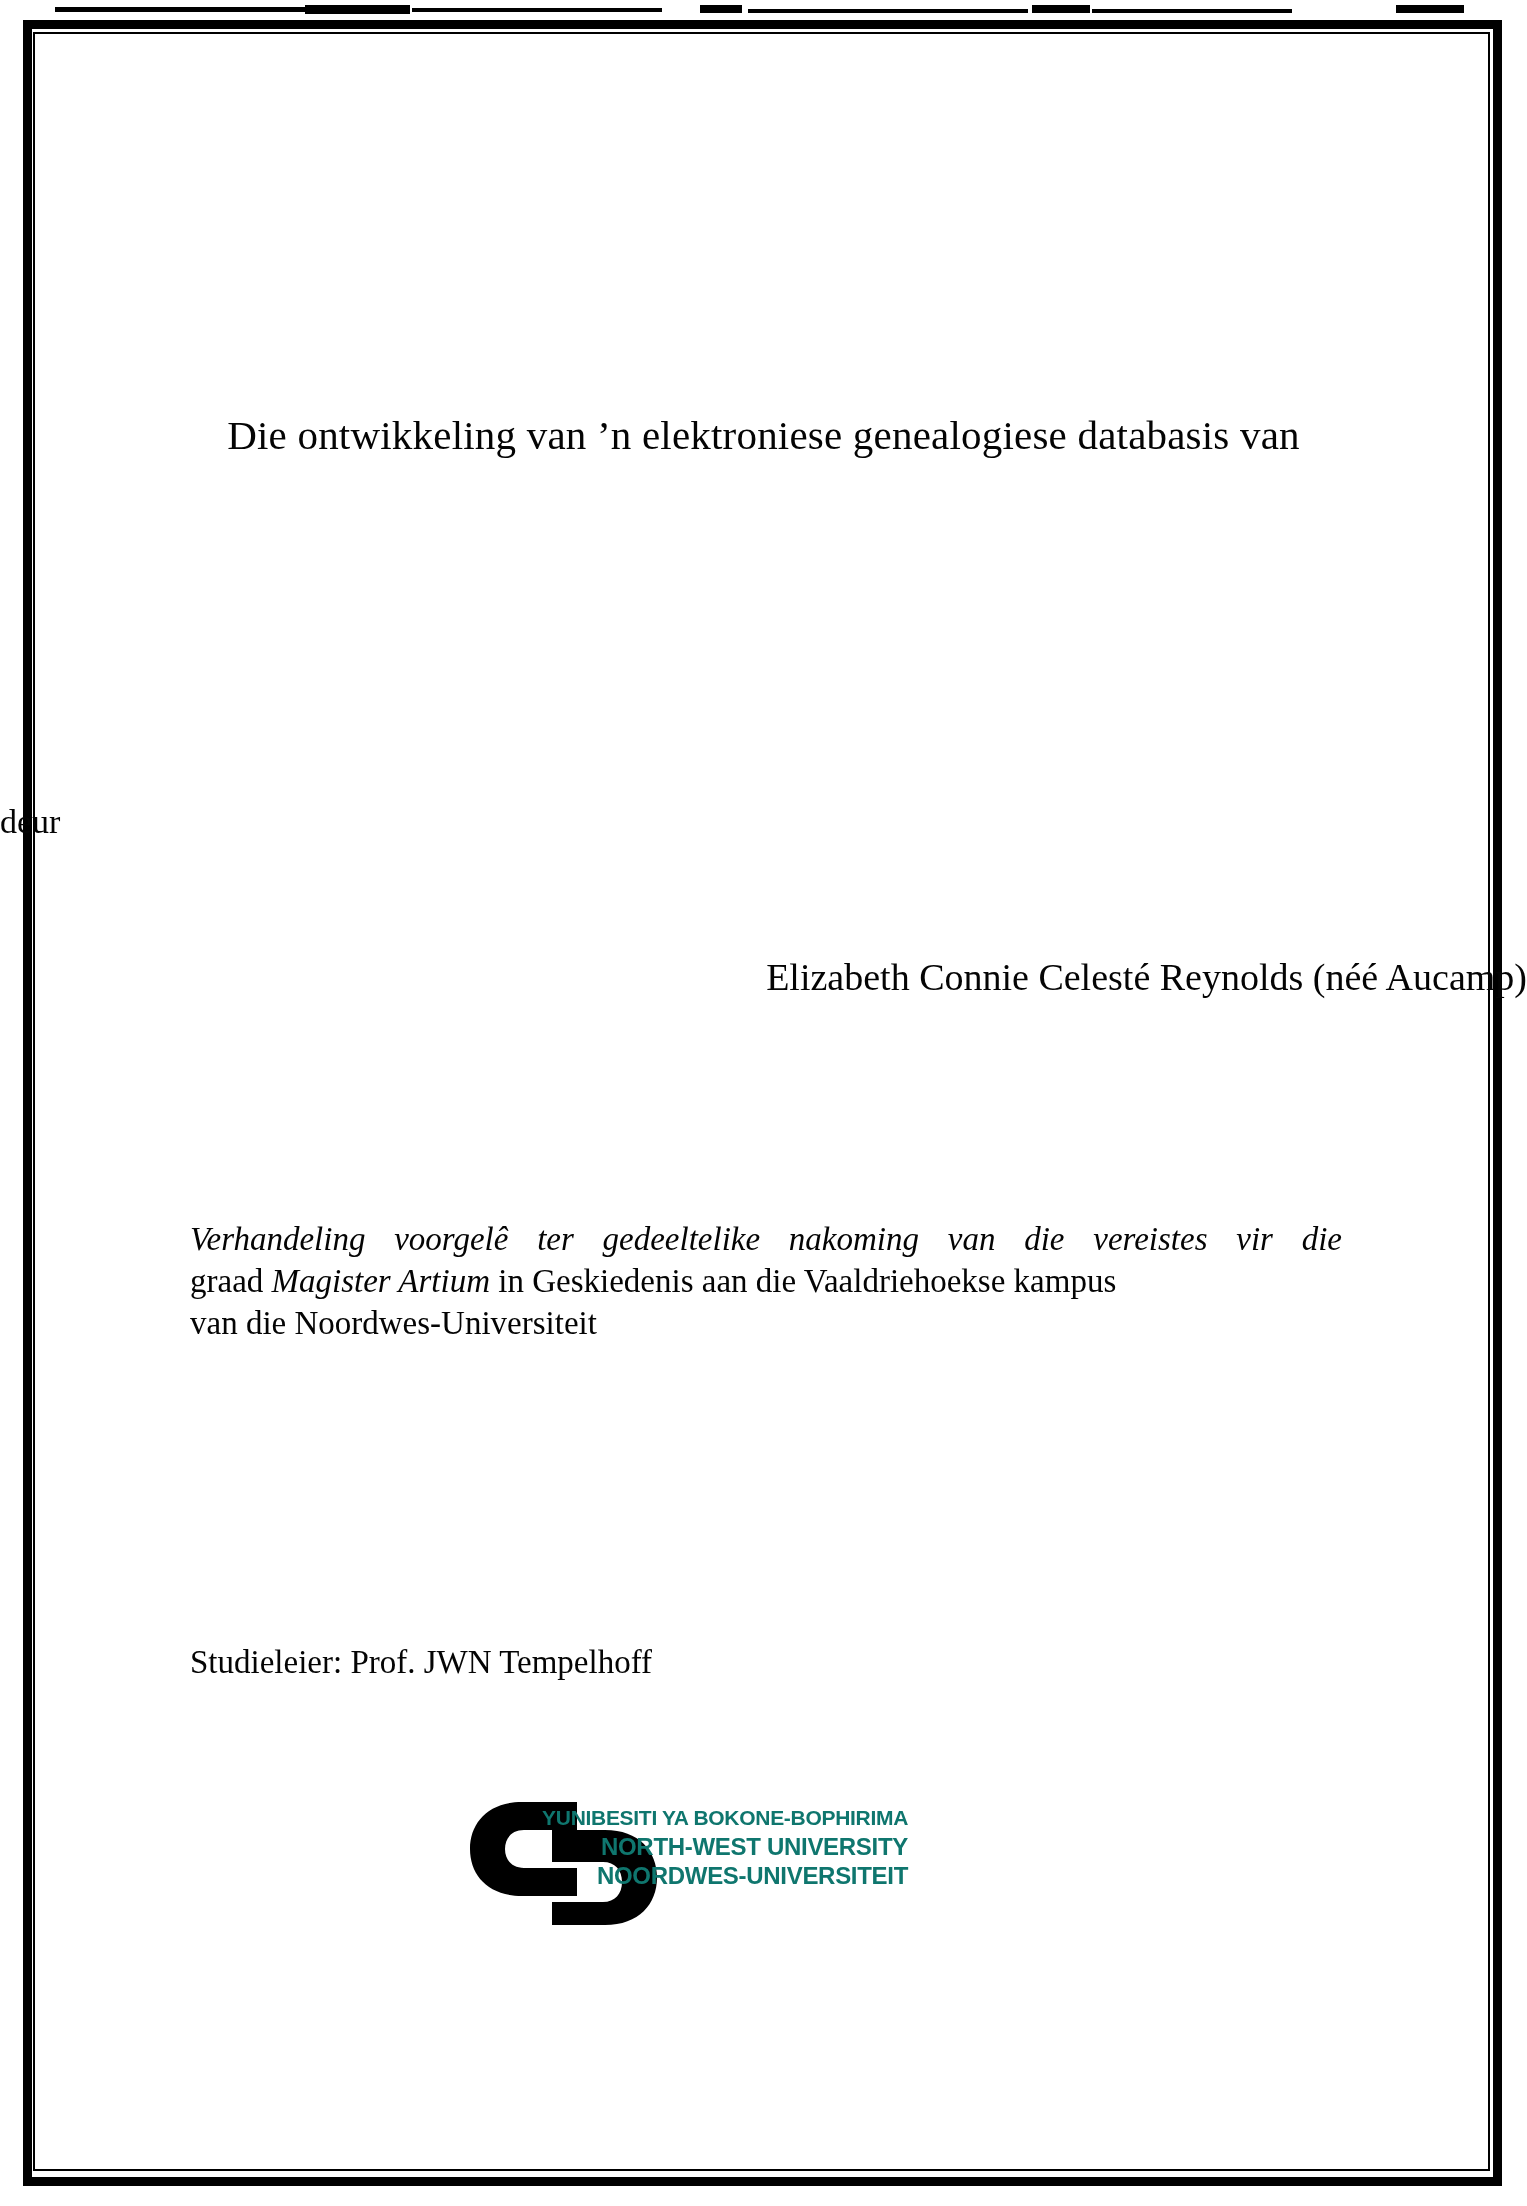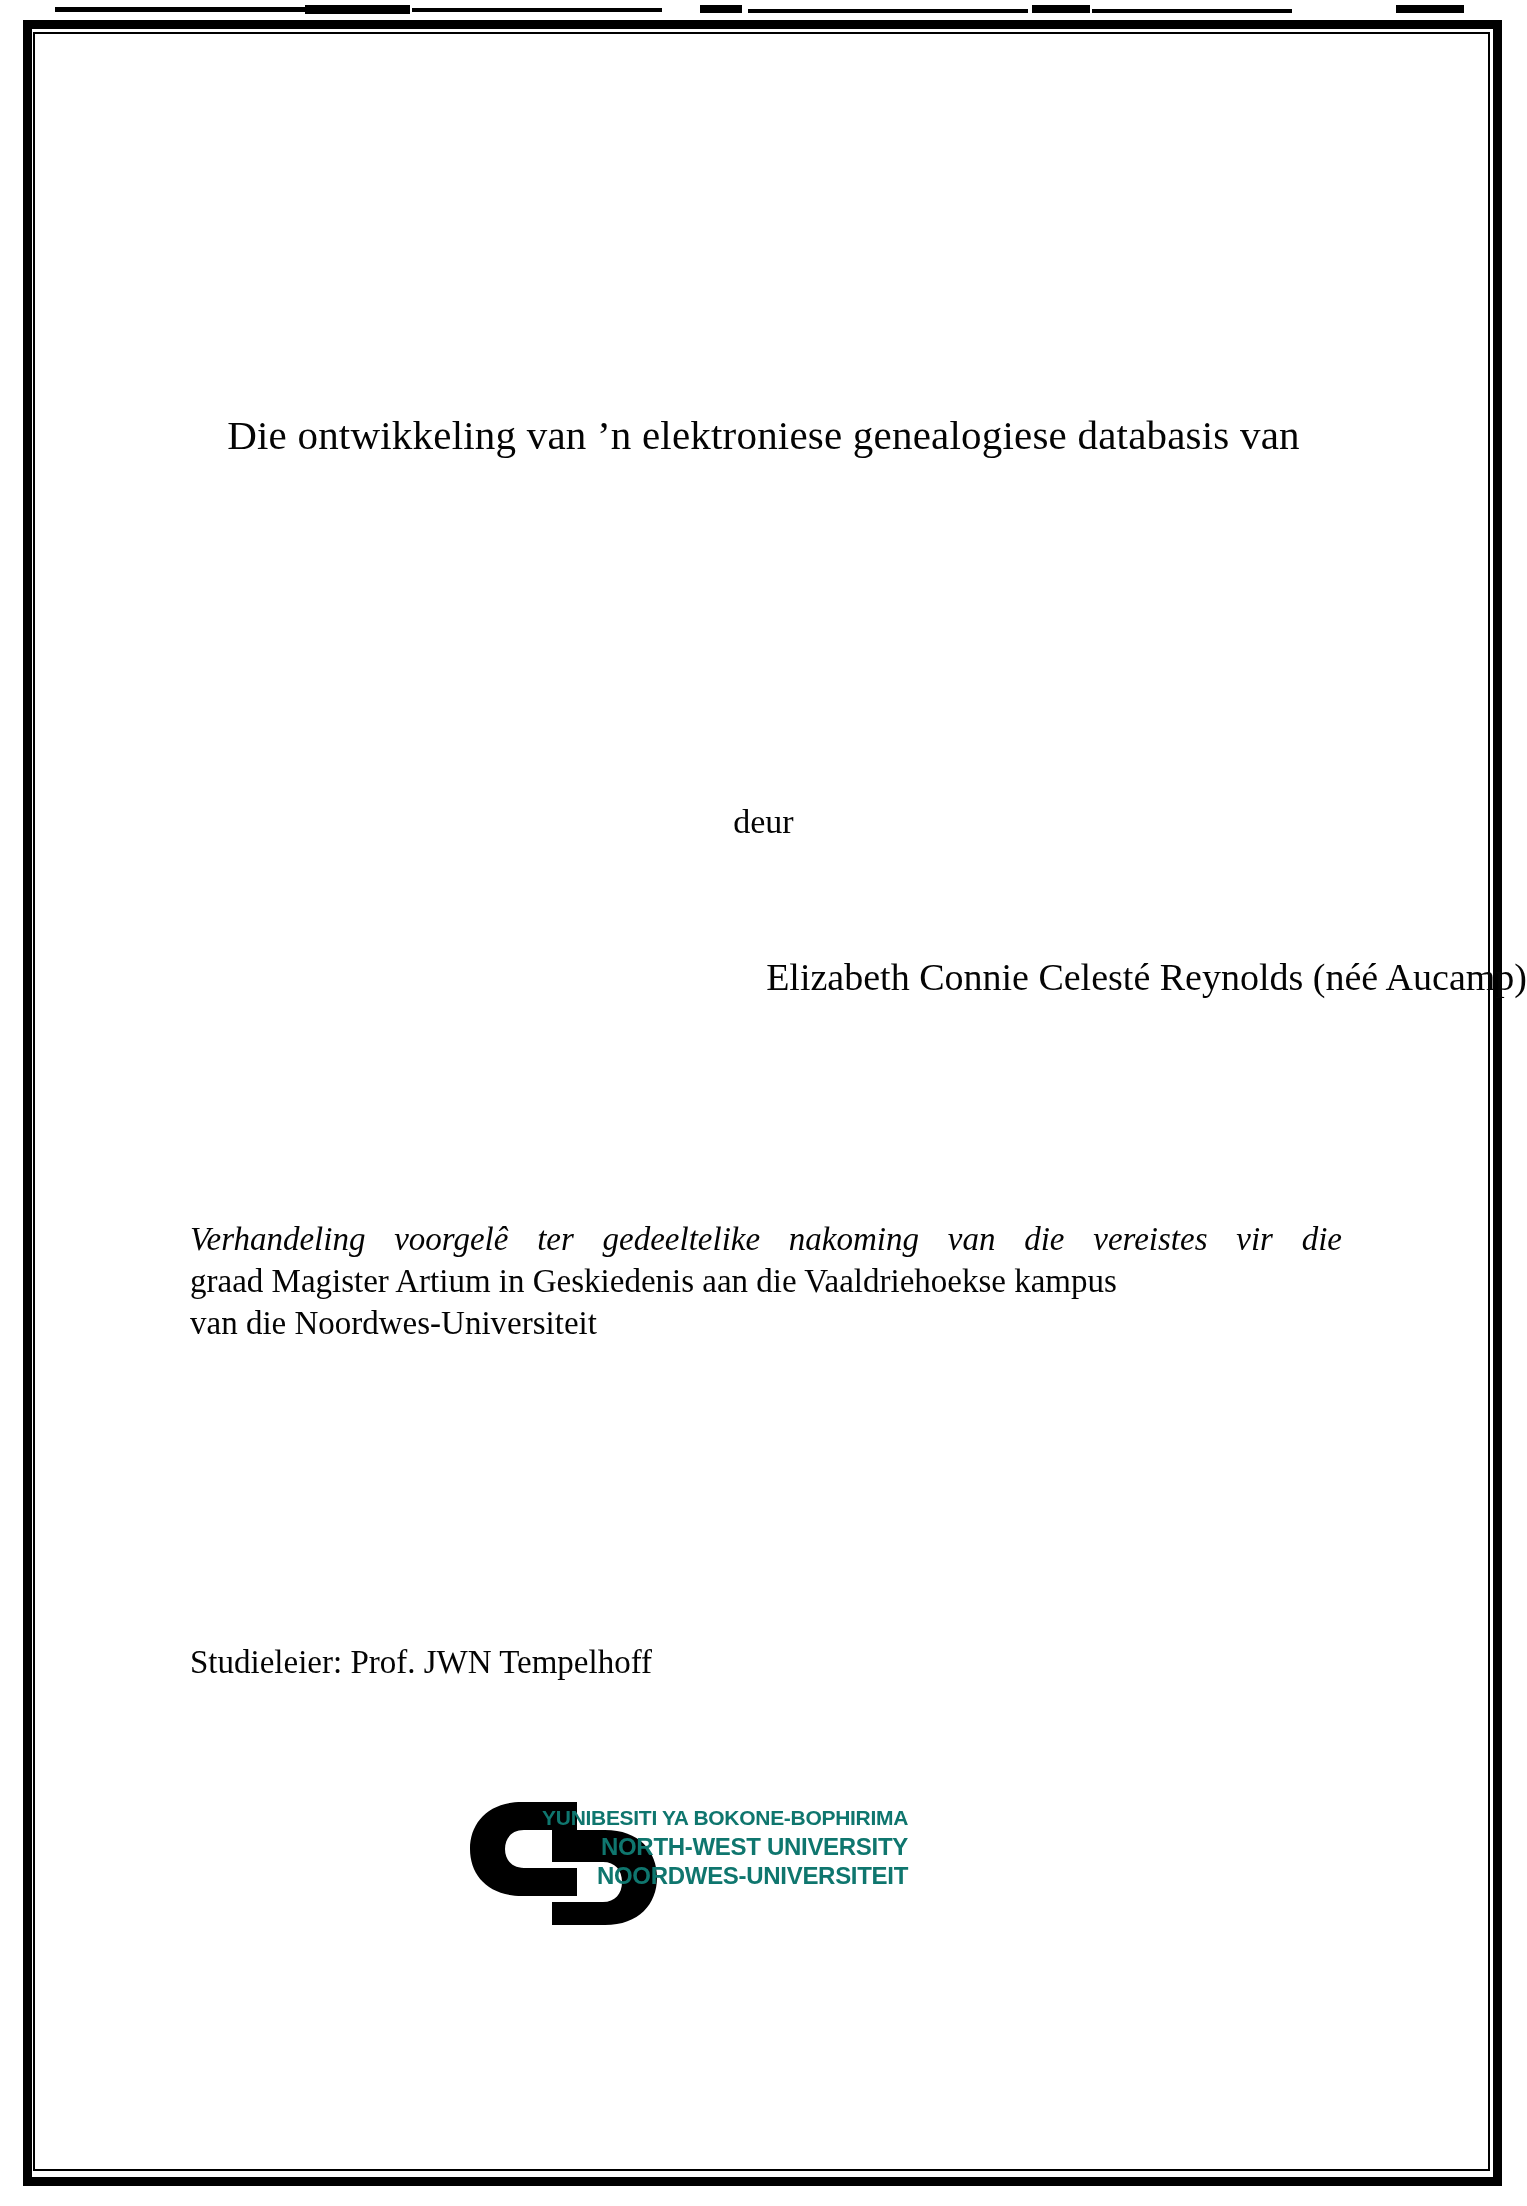--- a/index.html
+++ b/index.html
@@ -26,39 +26,39 @@
   
   #title-block{
     left:0;right:0;top:393px;
     text-align:center;
     font-size:41px;line-height:85px;
     letter-spacing:0.2px;
     white-space:nowrap;
   }
   #byline-label{
     left:0;right:0;top:800px;
-    text-align:center;
+    text-align:left;
     font-size:34px;line-height:44px;
   }
   #author-name{
     left:0;right:0;top:952px;
     text-align:right;
     font-size:38px;line-height:50px;
     white-space:nowrap;
   }
   #submission-block{
     left:190px;top:1218px;width:1152px;
     font-size:33px;line-height:42px;
   }
   #submission-line-1{
     text-align:justify;
     text-align-last:justify;
     font-style:italic;
   }
-  #submission-block .it{}
+  #submission-block .it{font-style:italic;}
   #supervisor-block{
     left:190px;top:1642px;
     font-size:33px;line-height:41px;
   }
   
   #logo-mark{
     left:470px;top:1802px;width:187px;height:123px;
   }
   #logo-text{
     left:450px;top:1803px;width:458px;

